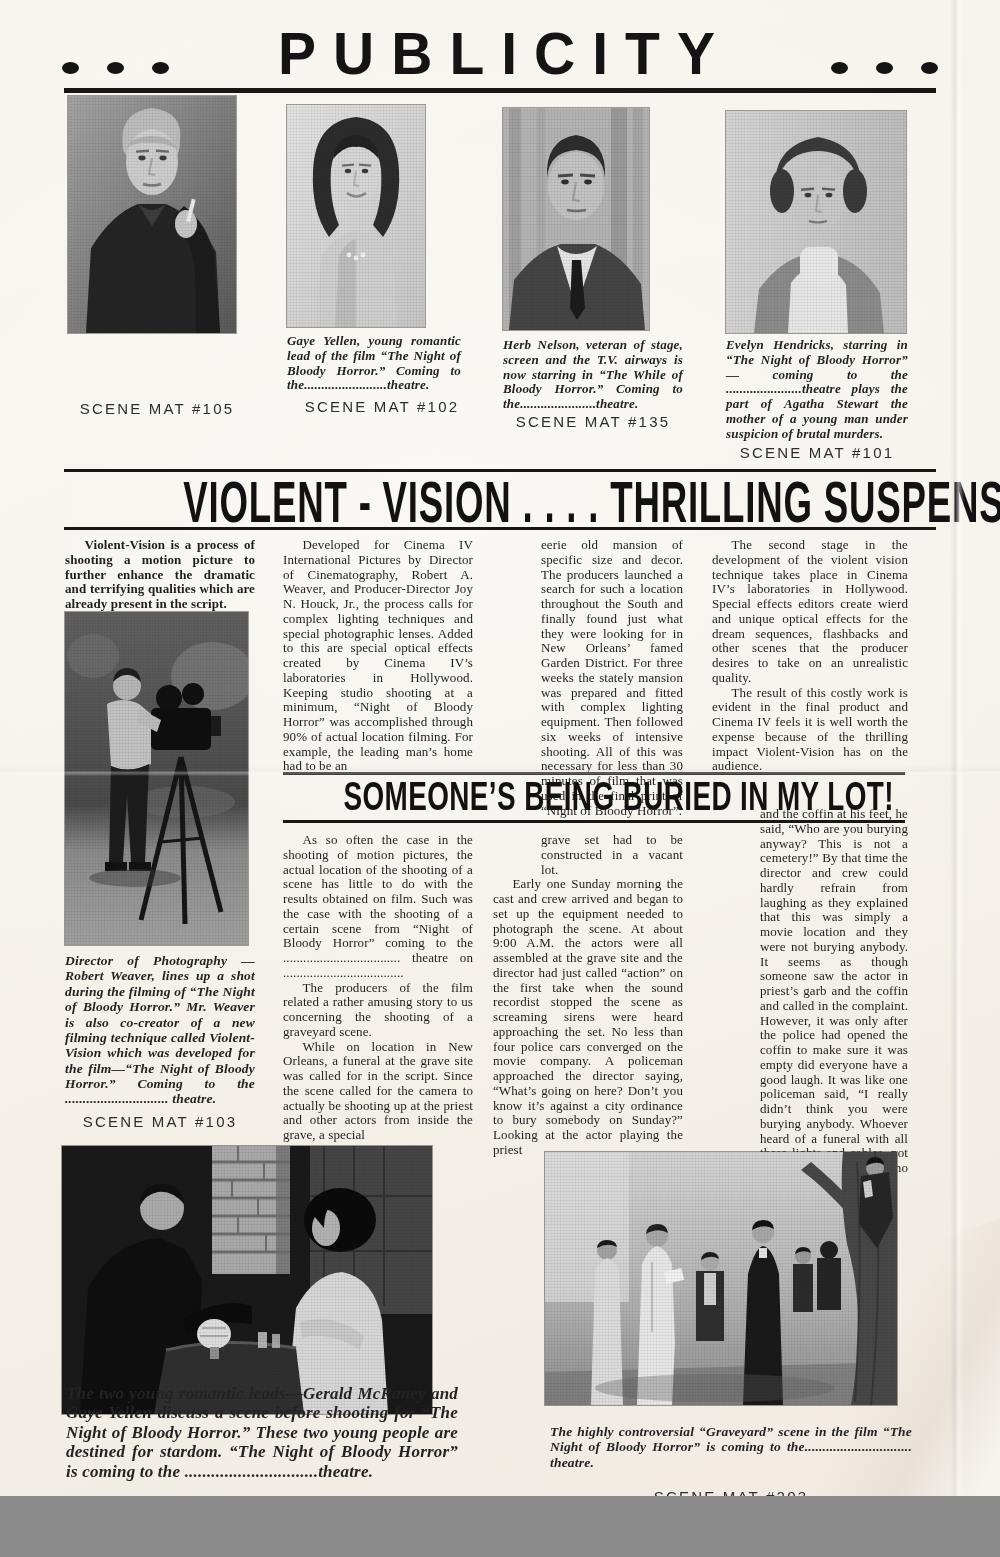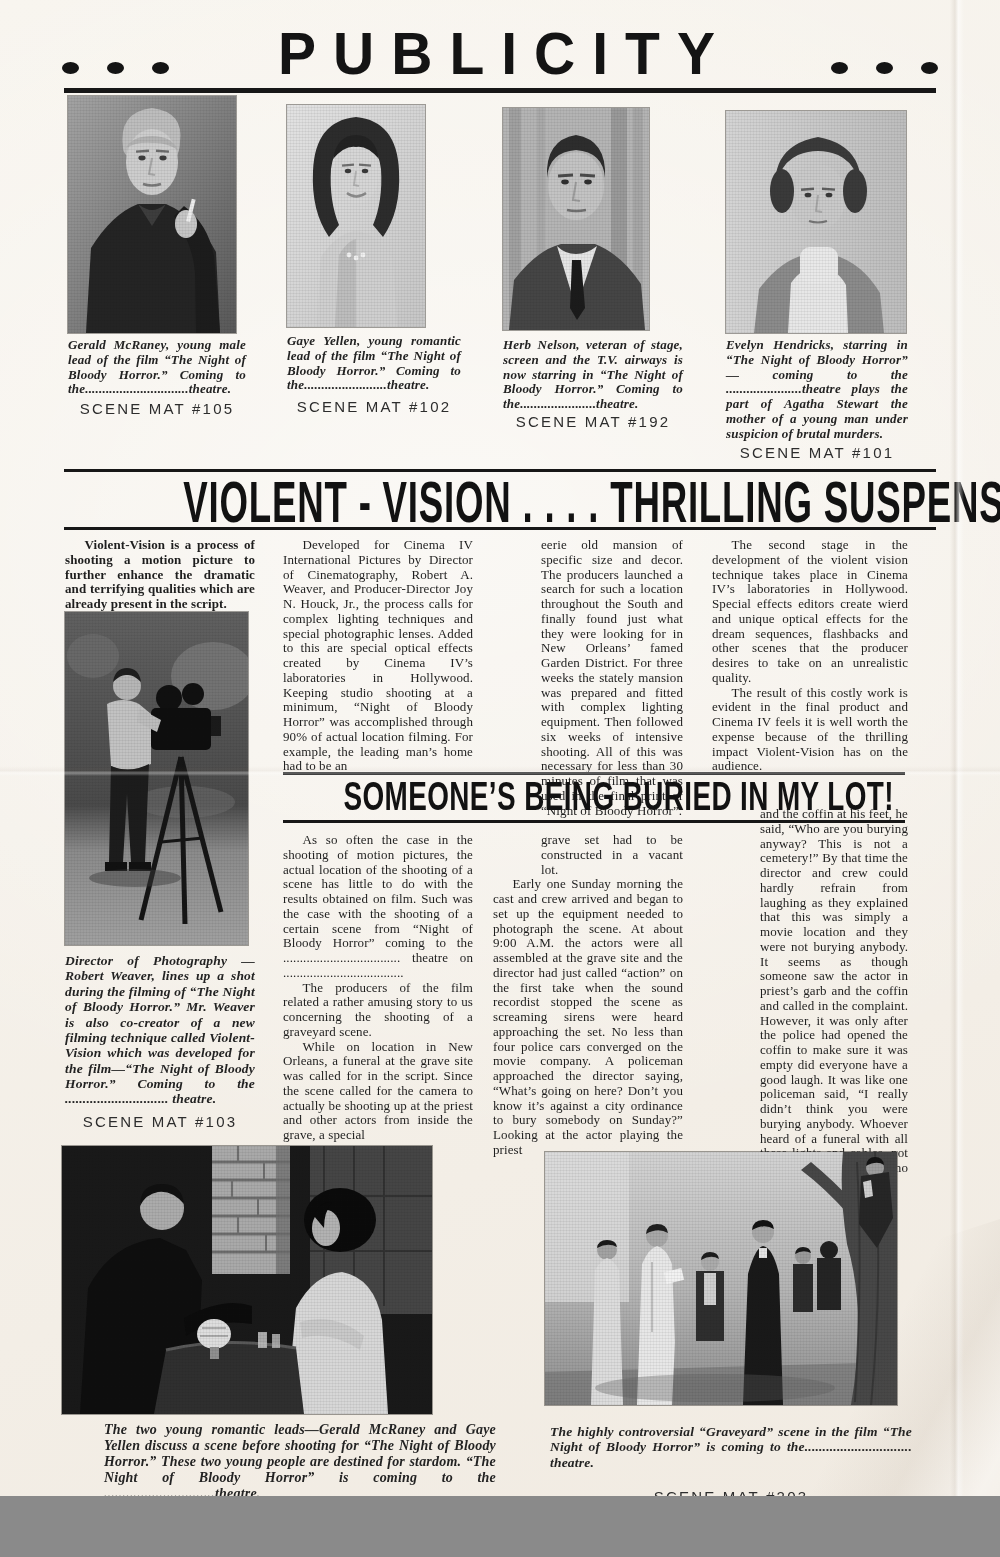--- a/index.html
+++ b/index.html
@@ -193,28 +193,27 @@
       <ellipse cx="129" cy="80" rx="12" ry="22" fill="#3a3a3a"></ellipse>
       <ellipse cx="82" cy="84" rx="3.4" ry="2.3" fill="#383838"></ellipse>
       <ellipse cx="103" cy="84" rx="3.4" ry="2.3" fill="#383838"></ellipse>
       <rect x="75" y="77" width="13" height="2.4" fill="#606060" transform="rotate(-4 82 78)"></rect>
       <rect x="96" y="77" width="13" height="2.4" fill="#606060" transform="rotate(4 103 78)"></rect>
       <path d="M92 84 L90 100 L96 101" fill="none" stroke="#a8a8a8" stroke-width="2"></path>
       <path d="M83 110 Q92 113 101 110" fill="none" stroke="#777777" stroke-width="2.2"></path>
     </svg>
   </div>
 
-  <div class="caption" style="left:68px; top:338px; width:178px;">Gerald McRaney, young male lead of the film “The Night of Bloody Horror.” Coming to the..............................theatre.</div>
   <div class="caption" style="left:287px; top:334px; width:174px;">Gaye Yellen, young romantic lead of the film “The Night of Bloody Horror.” Coming to the........................theatre.</div>
-  <div class="caption" style="left:503px; top:338px; width:180px;">Herb Nelson, veteran of stage, screen and the T.V. airways is now starring in “The Night of Bloody Horror.” Coming to the......................theatre.</div>
+  <div class="caption" style="left:503px; top:338px; width:180px;">Herb Nelson, veteran of stage, screen and the T.V. airways is now starring in “The While of Bloody Horror.” Coming to the......................theatre.</div>
   <div class="caption" style="left:726px; top:338px; width:182px;">Evelyn Hendricks, starring in “The Night of Bloody Horror” — coming to the ......................theatre plays the part of Agatha Stewart the mother of a young man under suspicion of brutal murders.</div>
 
   <div class="scenemat" style="left:68px; top:400px; width:178px;">SCENE MAT #105</div>
-  <div class="scenemat" style="left:287px; top:398px; width:174px;">SCENE MAT #102</div>
-  <div class="scenemat" style="left:503px; top:413px; width:180px;">SCENE MAT #192</div>
+  <div class="scenemat" style="left:295px; top:398px; width:174px;">SCENE MAT #102</div>
+  <div class="scenemat" style="left:503px; top:413px; width:180px;">SCENE MAT #135</div>
   <div class="scenemat" style="left:726px; top:444px; width:182px;">SCENE MAT #101</div>
 
   <div class="rule" style="left:64px; top:469px; width:872px; height:3px;"></div>
   <div class="headline-wrap" style="left:64px; top:474px; width:872px;">
     <span class="headline h1">VIOLENT - VISION . . . . THRILLING SUSPENSE</span>
   </div>
   <div class="rule" style="left:64px; top:527px; width:872px; height:3px;"></div>
 
   <div class="col" style="left:65px; top:538px; width:190px;font-weight:bold;">
     <p>Violent-Vision is a process of shooting a motion picture to further enhance the dramatic and terrifying qualities which are already present in the script.</p>
@@ -417,21 +416,21 @@
 
       <g>
         <circle cx="62" cy="98" r="10" fill="#a3a3a3"></circle>
         <path d="M52 96 Q53 88 62 88 Q71 88 72 95 Q63 90 52 96 Z" fill="#1a1a1a"></path>
         <path d="M46 253 L50 118 Q56 108 62 106 Q69 108 74 118 L78 253 Z" fill="#dcdcdc"></path>
       </g>
       <ellipse cx="170" cy="236" rx="120" ry="14" fill="#5f5f5f" opacity="0.35"></ellipse>
     </svg>
   </div>
 
-  <div class="caption" style="left:66px; top:1422px; width:392px; font-size:14px;margin-left:38px;">The two young romantic leads—Gerald McRaney and Gaye Yellen discuss a scene before shooting for “The Night of Bloody Horror.” These two young people are destined for stardom. “The Night of Bloody Horror” is coming to the ..............................theatre.</div>
+  <div class="caption" style="left:66px; top:1384px; width:392px; font-size:17px;">The two young romantic leads—Gerald McRaney and Gaye Yellen discuss a scene before shooting for “The Night of Bloody Horror.” These two young people are destined for stardom. “The Night of Bloody Horror” is coming to the ..............................theatre.</div>
 
   <div class="caption" style="left:550px; top:1424px; width:362px; font-size:13.5px;">The highly controversial “Graveyard” scene in the film “The Night of Bloody Horror” is coming to the.............................. theatre.</div>
   <div class="scenemat" style="left:550px; top:1488px; width:362px;">SCENE MAT #203</div>
 
   <div class="crease-v"></div>
   <div class="crease-h"></div>
   <div class="crease-diag"></div>
 
 </div>
 

